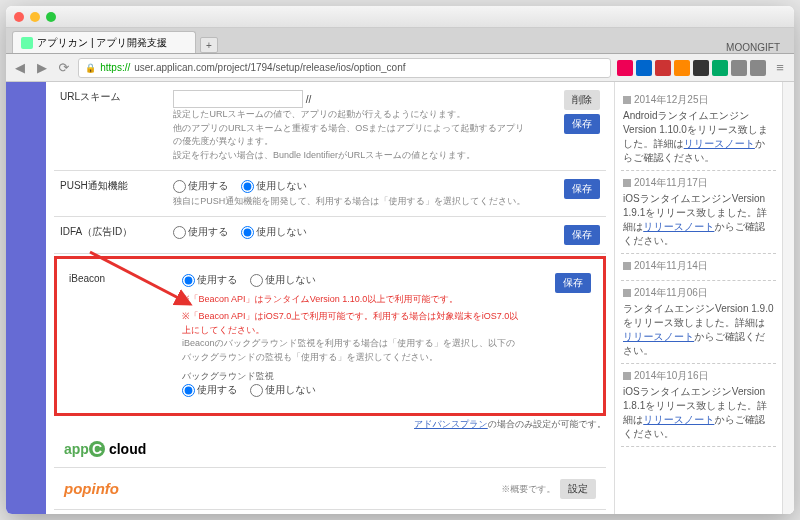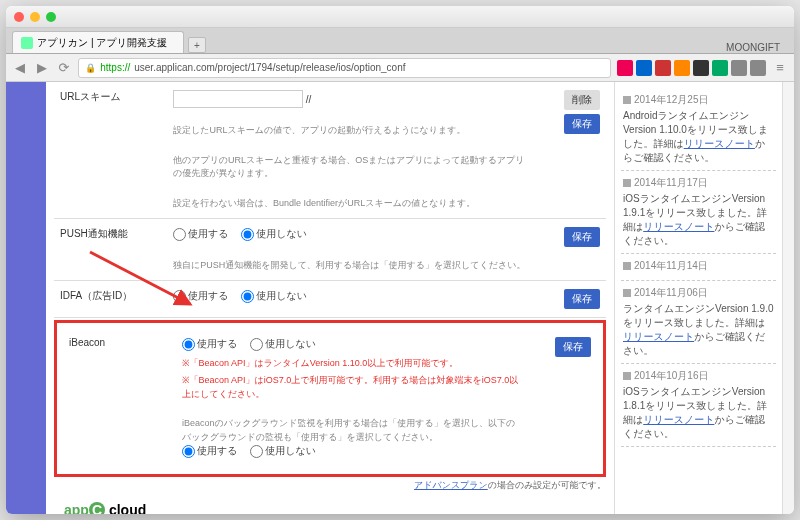--- a/index.html
+++ b/index.html
@@ -3,21 +3,21 @@
 <meta charset="utf-8">
 <style>
 *{box-sizing:border-box;margin:0;padding:0;font-family:"Hiragino Kaku Gothic Pro","Meiryo",sans-serif}
 body{background:#e8e8e8;width:800px;height:520px;overflow:hidden}
 .window{background:#fff;border-radius:6px;margin:6px;box-shadow:0 8px 30px rgba(0,0,0,.3);height:508px;display:flex;flex-direction:column;overflow:hidden}
 .titlebar{height:22px;background:linear-gradient(#f5f5f5,#e3e3e3);border-bottom:1px solid #ccc;display:flex;align-items:center;padding:0 8px;border-radius:6px 6px 0 0}
 .tlights{display:flex;gap:6px}
 .tl{width:10px;height:10px;border-radius:50%}
 .tl.r{background:#ff5f57}.tl.y{background:#ffbd2e}.tl.g{background:#28c940}
 .tabbar{height:26px;background:#d4d4d4;display:flex;align-items:flex-end;padding:0 6px;border-bottom:1px solid #aaa}
-.tab{background:#f7f7f7;height:22px;padding:3px 16px 3px 8px;font-size:10px;display:flex;align-items:center;gap:4px;border-radius:3px 3px 0 0;border:1px solid #bdbdbd;border-bottom:none;max-width:200px}
+.tab{background:#f7f7f7;height:22px;padding:3px 28px 3px 8px;font-size:10px;display:flex;align-items:center;gap:4px;border-radius:3px 3px 0 0;border:1px solid #bdbdbd;border-bottom:none;max-width:200px}
 .tab .fav{width:12px;height:12px;background:#6fa;border-radius:2px}
 .newtab{width:18px;height:16px;background:#e8e8e8;margin-left:4px;border:1px solid #bbb;border-radius:2px;display:flex;align-items:center;justify-content:center;font-size:10px;color:#666}
 .moongift{margin-left:auto;font-size:10px;color:#555;padding-right:8px}
 .urlbar{height:28px;background:#f0f0f0;border-bottom:1px solid #ccc;display:flex;align-items:center;padding:0 6px;gap:6px}
 .navbtn{width:16px;height:16px;color:#888;display:flex;align-items:center;justify-content:center;font-size:13px}
 .addr{flex:1;height:20px;background:#fff;border:1px solid #ccc;border-radius:3px;display:flex;align-items:center;padding:0 6px;font-size:10px;color:#555;gap:4px}
 .lock{color:#0a0;font-size:9px}
 .https{color:#0a0}
 .exticons{display:flex;gap:3px}
 .exticons .ei{width:16px;height:16px;border-radius:2px}
@@ -25,21 +25,21 @@
 .leftpad{width:40px;background:#666bd4}
 .main{flex:1;background:#fff;overflow:auto;display:flex}
 .settings{flex:1;padding:0 8px;position:relative}
 .section{border-bottom:1px solid #ddd;padding:8px 6px;display:flex;gap:15px;font-size:10px;color:#444}
 .section .label{width:98px;flex-shrink:0;color:#333}
 .section .body{flex:1}
 .section .actions{width:52px;flex-shrink:0;display:flex;flex-direction:column;gap:4px;align-items:flex-end}
 .btn{background:#3764c4;color:#fff;border:none;padding:3px 8px;font-size:10px;border-radius:2px;cursor:pointer}
 .btn.gray{background:#ddd;color:#333}
 .inp{border:1px solid #ccc;height:18px;width:130px;padding:0 4px;font-size:10px}
-.note{color:#888;font-size:9px;line-height:1.5;margin-top:16px}
+.note{color:#888;font-size:9px;line-height:1.5;margin-top:0}
 .radio{display:inline-flex;align-items:center;gap:2px;margin-right:10px;font-size:10px}
 .radio input{margin:0}
 .redbox{border:3px solid #e6322e;padding:6px;margin:2px 0}
 .rednote{color:#e6322e;font-size:9px;line-height:1.5;margin-top:4px}
 .subhdr{font-size:9px;color:#666;margin-top:6px}
 .arrow{position:absolute;left:44px;top:170px;pointer-events:none}
 .arrow svg{overflow:visible}
 .logo-row{padding:10px;display:flex;align-items:center;justify-content:space-between;border-bottom:1px solid #ddd}
 .appc{font-weight:bold;font-size:14px}
 .appc .a{color:#5a5}.appc .c{background:#5a5;color:#fff;border-radius:50%;padding:0 3px}
@@ -168,20 +168,21 @@
                   <input type="radio" name="ib" checked="" style="">
                   <span>使用する</span>
                 </label>
             <label class="radio">
                   <input type="radio" name="ib" style="">
                   <span>使用しない</span>
                 </label>
             <div class="rednote">※「Beacon API」はランタイムVersion 1.10.0以上で利用可能です。</div>
             <div class="rednote">※「Beacon API」はiOS7.0上で利用可能です。利用する場合は対象端末をiOS7.0以上にしてください。</div>
             <div class="note">iBeaconのバックグラウンド監視を利用する場合は「使用する」を選択し、以下のバックグラウンドの監視も「使用する」を選択してください。</div>
+            <div class="subhdr">バックグラウンド監視</div>
             <label class="radio">
                   <input type="radio" name="ibbg" checked="" style="">
                   <span>使用する</span>
                 </label>
             <label class="radio">
                   <input type="radio" name="ibbg" style="">
                   <span>使用しない</span>
                 </label>
           </div>
           <div class="actions">

